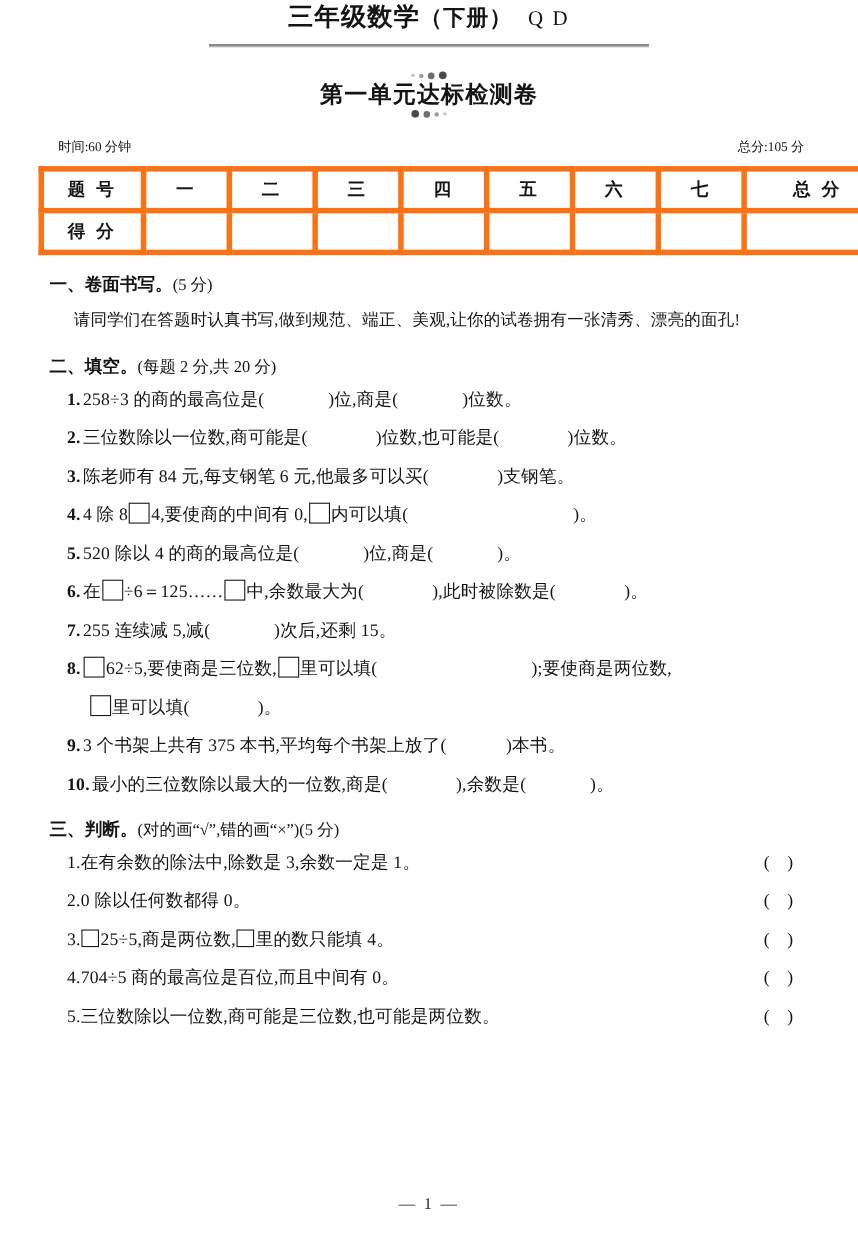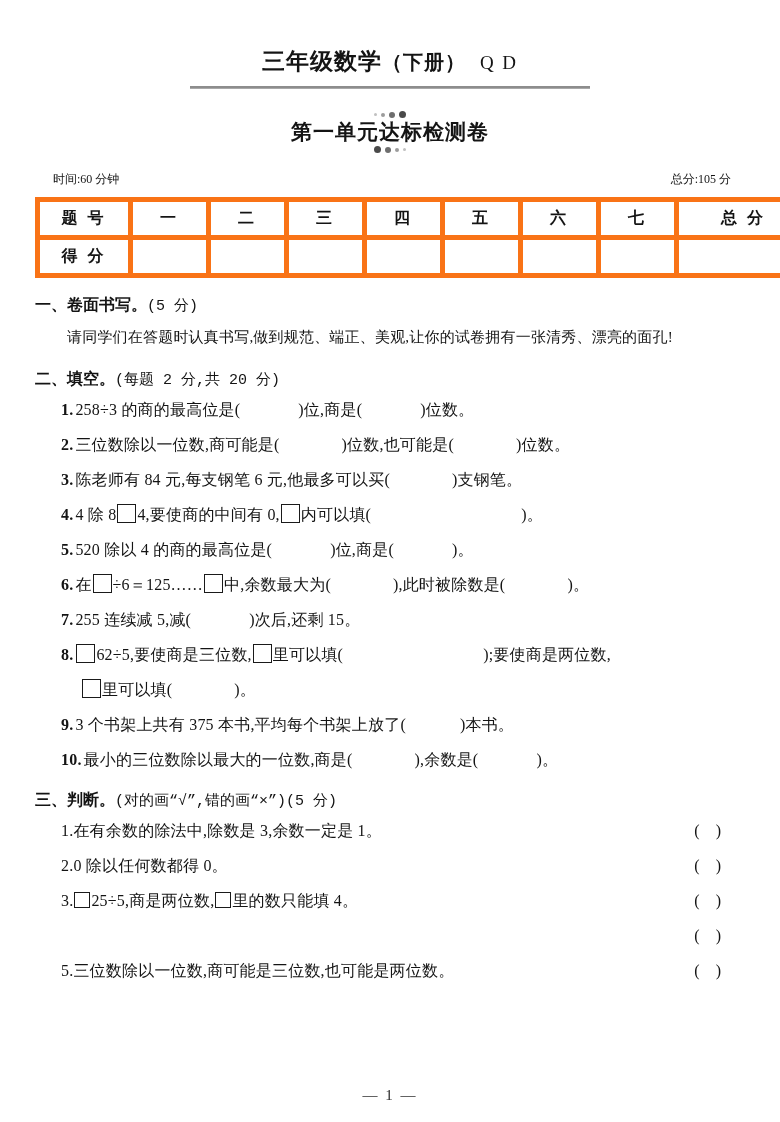--- a/index.html
+++ b/index.html
@@ -18,21 +18,20 @@
   .page {
     position: relative;
     width: 780px;
     height: 1122px;
     box-sizing: border-box;
     padding: 0 35px;
   }
 
   
   .doc-header {
-    padding-top: 46px;
     text-align: center;
   }
   .doc-title {
     font-size: 23px;
     font-weight: bold;
     letter-spacing: 1px;
     white-space: nowrap;
   }
   .doc-title .paren {
     font-weight: bold;
@@ -119,23 +118,22 @@
   }
   table.score-table td.lbl { width: 86px; }
   table.score-table td.num { width: 71px; }
   table.score-table td.tot { width: 127px; }
 
   
   .sec-head {
     font-size: 16px;
     font-weight: bold;
     margin-top: 17px;
-    margin-left: 0;
+    margin-left: 10px;
     letter-spacing: 0px;
-    font-family: Liberation Mono, monospace;
   }
   .sec-head .pts {
     font-weight: normal;
     font-size: 15px;
   }
   .para {
     font-size: 15px;
     line-height: 30px;
     margin-top: 6px;
     text-indent: 32px;
@@ -325,20 +323,21 @@
     <span class="tf-mark">(    )</span>
   </div>
 
   <div class="tf-row">
     <span class="tf-text"><span class="qn">3.</span><span class="bx" style="width:14px;height:14px;vertical-align:-2px"></span><span>25÷5,商是两位数,</span><span class="bx" style="width:14px;height:14px;vertical-align:-2px"></span><span>里的数只能填 4。</span></span>
     <span class="tf-spacer"></span>
     <span class="tf-mark">(    )</span>
   </div>
 
   <div class="tf-row">
+    <span class="tf-text"><span class="qn">4.</span><span>704÷5 商的最高位是百位,而且中间有 0。</span></span>
     <span class="tf-spacer"></span>
     <span class="tf-mark">(    )</span>
   </div>
 
   <div class="tf-row">
     <span class="tf-text"><span class="qn">5.</span><span>三位数除以一位数,商可能是三位数,也可能是两位数。</span></span>
     <span class="tf-spacer"></span>
     <span class="tf-mark">(    )</span>
   </div>
 

